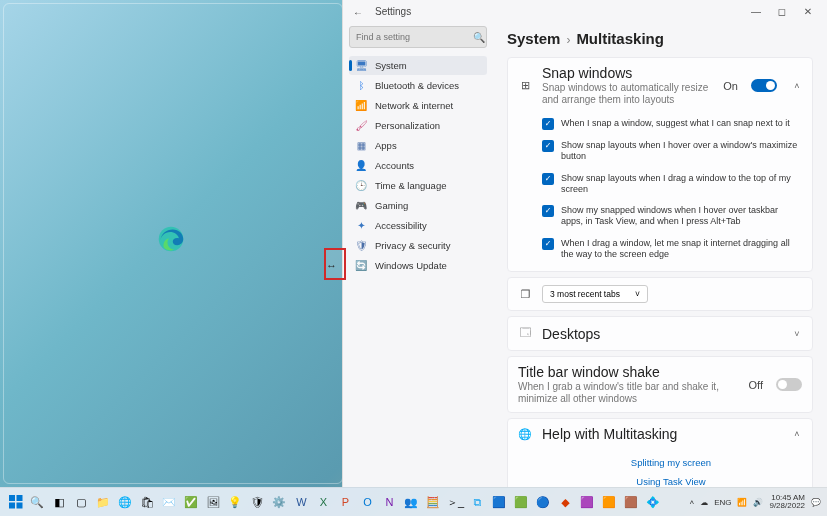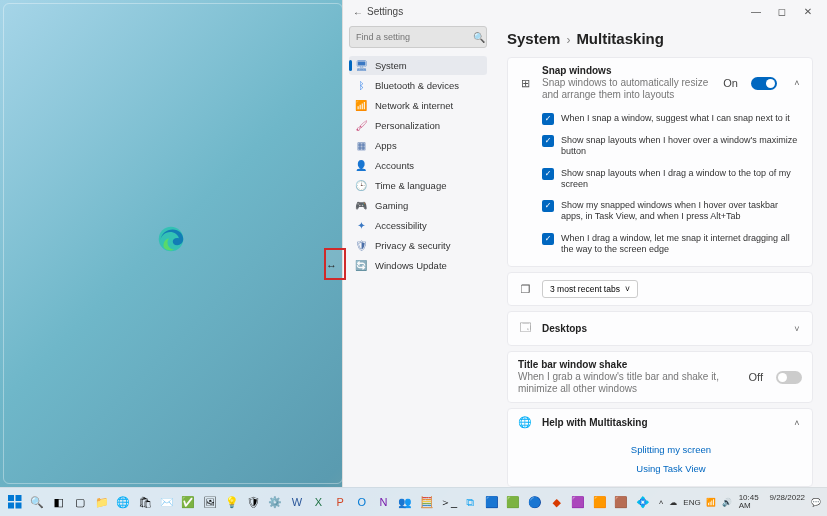--- a/index.html
+++ b/index.html
@@ -5,21 +5,21 @@
   * { box-sizing: border-box; margin: 0; padding: 0; font-family: "Segoe UI", sans-serif; }
   html, body { width: 827px; height: 516px; overflow: hidden; }
   .screen { position: relative; width: 827px; height: 516px; background: linear-gradient(135deg,#a6d5e8 0%, #6fb7c9 30%, #5a9bb0 60%, #d8b67a 100%); }
   .desktop-edge-icon { position:absolute; left:157px; top:225px; width:28px; height:28px; }
   .snap-outline { position:absolute; left:3px; top:3px; width:340px; height:481px; border:1px solid rgba(255,255,255,.35); border-radius:6px; }
   .snap-highlight { position:absolute; left:324px; top:248px; width:22px; height:32px; border:2px solid #d02a2a; background:rgba(255,255,255,.15); z-index:30; }
   .resize-cursor { position:absolute; left:326px; top:258px; font-size:11px; color:#222; z-index:31; }
   .settings { position:absolute; left:342px; top:0; width:485px; height:487px; background:#f6f6f8; display:flex; flex-direction:column; border-left:1px solid #ddd; }
   .titlebar { height:22px; display:flex; align-items:center; padding:0 6px; font-size:10px; color:#444; }
   .titlebar .back { width:18px; text-align:center; cursor:pointer; }
-  .titlebar .title { margin-left:0; }
+  .titlebar .title { margin-left:8px; }
   .win-controls { margin-left:auto; display:flex; }
   .win-controls div { width:26px; text-align:center; cursor:pointer; color:#555; font-size:10px; }
   .body { flex:1; display:flex; overflow:hidden; }
   .left { width:150px; padding:4px 6px 0 6px; overflow:hidden; }
   .profile { display:flex; align-items:center; gap:6px; margin:2px 0 8px 2px; }
   .avatar { width:24px; height:24px; border-radius:50%; background:linear-gradient(#f7b267,#f4845f); display:flex; align-items:center; justify-content:center; }
   .avatar svg{width:14px;height:14px;}
   .profile-text .name { font-size:10px; font-weight:600; color:#222; }
   .profile-text .email { font-size:8px; color:#666; }
   .search { display:flex; align-items:center; border:1px solid #ccc; border-radius:3px; background:#e5e5e5; height:22px; padding:0 6px; margin-bottom:8px; }
@@ -31,38 +31,38 @@
   .nav-item.sel::before { content:""; position:absolute; left:0; top:4px; bottom:4px; width:2.5px; background:#0067c0; border-radius:2px; }
   .nav-item .ni-icon { width:13px; text-align:center; font-size:10px; }
   .right { flex:1; padding:4px 14px 8px 14px; overflow-y:auto; }
   .right::-webkit-scrollbar{width:6px;} .right::-webkit-scrollbar-thumb{background:#ccc;border-radius:3px;}
   .breadcrumb { font-size:15px; color:#222; margin:4px 0 10px 0; display:flex; gap:6px; align-items:baseline;}
   .breadcrumb .root{font-weight:600;} .breadcrumb .sep{color:#888; font-size:12px;} .breadcrumb .page{font-weight:600;}
   .card { background:#fdfdfe; border:1px solid #eaeaee; border-radius:4px; margin-bottom:5px; }
   .row { display:flex; align-items:center; padding:7px 10px; gap:9px; }
   .row .ricon { width:15px; color:#555; font-size:11px; flex-shrink:0; text-align:center;}
   .row .text { flex:1; }
-  .row .htitle { font-size:10px; color:#222;font-weight:bold; }
+  .row .htitle { font-size:14px; color:#222; }
   .row .hdesc { font-size:10px; color:#777; line-height:1.2; margin-top:1px;}
   .toggle { position:relative; width:26px; height:13px; border-radius:7px; background:#0067c0; }
   .toggle::after{content:"";position:absolute;right:2px;top:2px;width:9px;height:9px;background:#fff;border-radius:50%;}
   .toggle.off{background:#ccc;} .toggle.off::after{left:2px;right:auto;}
   .onlabel{font-size:11px;color:#444;margin-right:4px;}
   .chev { color:#666; font-size:9px; margin-left:6px; width:10px; text-align:center;}
   .checks { padding:0 10px 6px 34px; }
   .chk { display:flex; gap:7px; align-items:flex-start; padding:5px 0; font-size:9px; color:#333; line-height:1.25;}
   .chkbox{width:12px;height:12px;border-radius:2px;background:#0067c0;color:#fff;display:flex;align-items:center;justify-content:center;font-size:8px;flex-shrink:0;margin-top:0;}
-  .pill { border:1px solid #ccc; border-radius:3px; font-size:8.5px; padding:3px 7px; background:#fff; display:flex; align-items:center; gap:5px;}
+  .pill { border:1px solid #ccc; border-radius:3px; font-size:8.5px; padding:3px 7px; background:#fff; display:flex; align-items:center; gap:15px;}
   .section-heading { font-size:10px; font-weight:600; color:#222; margin:10px 0 6px 0;}
   .linkblue{color:#0067c0; font-size:9.5px; padding:4px 0 4px 22px; display:block;}
   .taskbar { position:absolute; left:0; bottom:0; width:827px; height:29px; background:rgba(230,238,246,.92); display:flex; align-items:center; padding:0 6px; gap:3px; border-top:1px solid rgba(0,0,0,.05);}
   .tb-icon { width:19px; height:19px; border-radius:3px; display:flex; align-items:center; justify-content:center; font-size:11px; cursor:pointer; }
   .tb-spacer{flex:1;}
   .tray { display:flex; align-items:center; gap:6px; font-size:8px; color:#333; }
-  .tray .clock{display:flex;flex-direction:row;line-height:1;}
+  .tray .clock{display:flex;flex-direction:column;align-items:flex-end;line-height:1;}
   .card .sublinks{padding:4px 0 8px 0;text-align:center;}
 </style>
 </head>
 <body>
 
 <div class="screen">
   <div class="snap-outline"></div>
 
   <span class="desktop-edge-icon">
     <svg viewBox="0 0 32 32">

